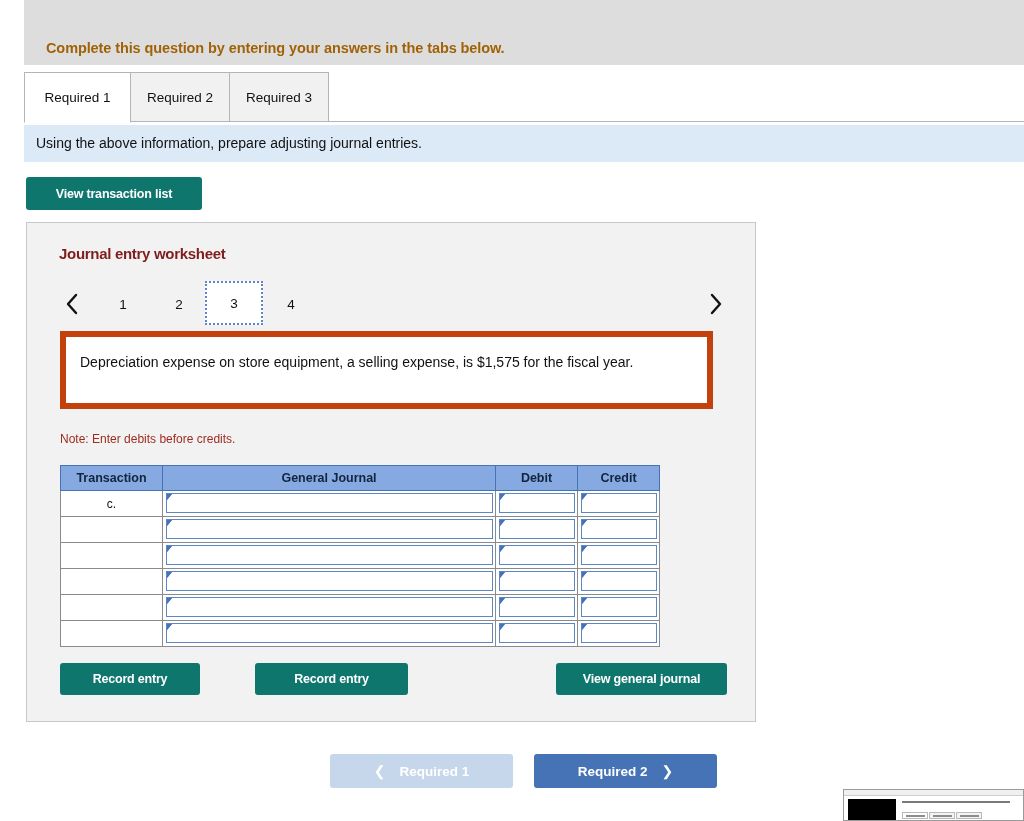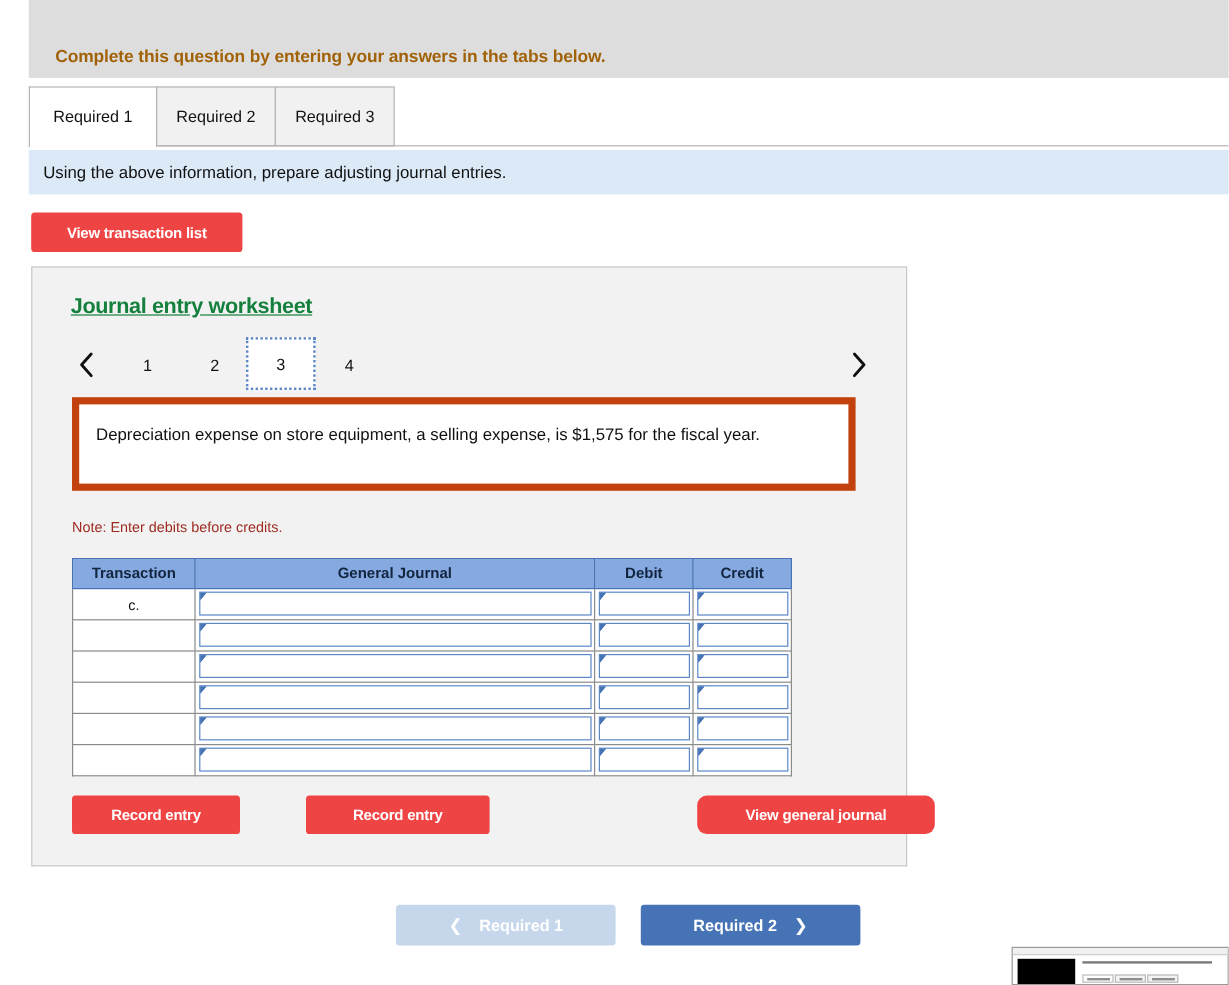--- a/index.html
+++ b/index.html
@@ -96,21 +96,21 @@
   .info-bar .txt {
     position: absolute;
     left: 12px;
     top: 10px;
     font-size: 14px;
     color: #111;
   }
 
   
   .btn-blue {
-    background: #ef4444;
+    background: #0f766e;
     color: #ffffff;
     border: none;
     border-radius: 3px;
     font-family: "Liberation Sans", sans-serif;
     font-size: 12.5px;
     font-weight: bold;
     letter-spacing: -0.2px;
     cursor: pointer;
     display: flex;
     align-items: center;
@@ -136,25 +136,24 @@
     height: 500px;
     background: #f2f2f2;
     border: 1px solid #c8c8c8;
     box-sizing: border-box;
   }
 
   .worksheet-title {
     position: absolute;
     left: 32px;
     top: 22px;
-    font-size: 18px;
+    font-size: 15px;
     font-weight: bold;
     letter-spacing: -0.3px;
-    color: #15803d;
-    text-decoration: underline;
+    color: #7f1d1d;
   }
 
   
   .pager {
     position: absolute;
     left: 30px;
     top: 58px;
     width: 670px;
     height: 46px;
   }
@@ -306,25 +305,24 @@
   }
   .btn-clear {
     position: absolute;
     left: 228px;
     top: 440px;
     width: 153px;
     height: 32px;
   }
   .btn-viewgj {
     position: absolute;
-    left: 554px;
+    left: 529px;
     top: 440px;
-    width: 198px;
+    width: 171px;
     height: 32px;
-    border-radius: 8px;
   }
 
   
   .nav-prev {
     position: absolute;
     left: 330px;
     top: 754px;
     width: 183px;
     height: 34px;
     background: #c6d7ec;

